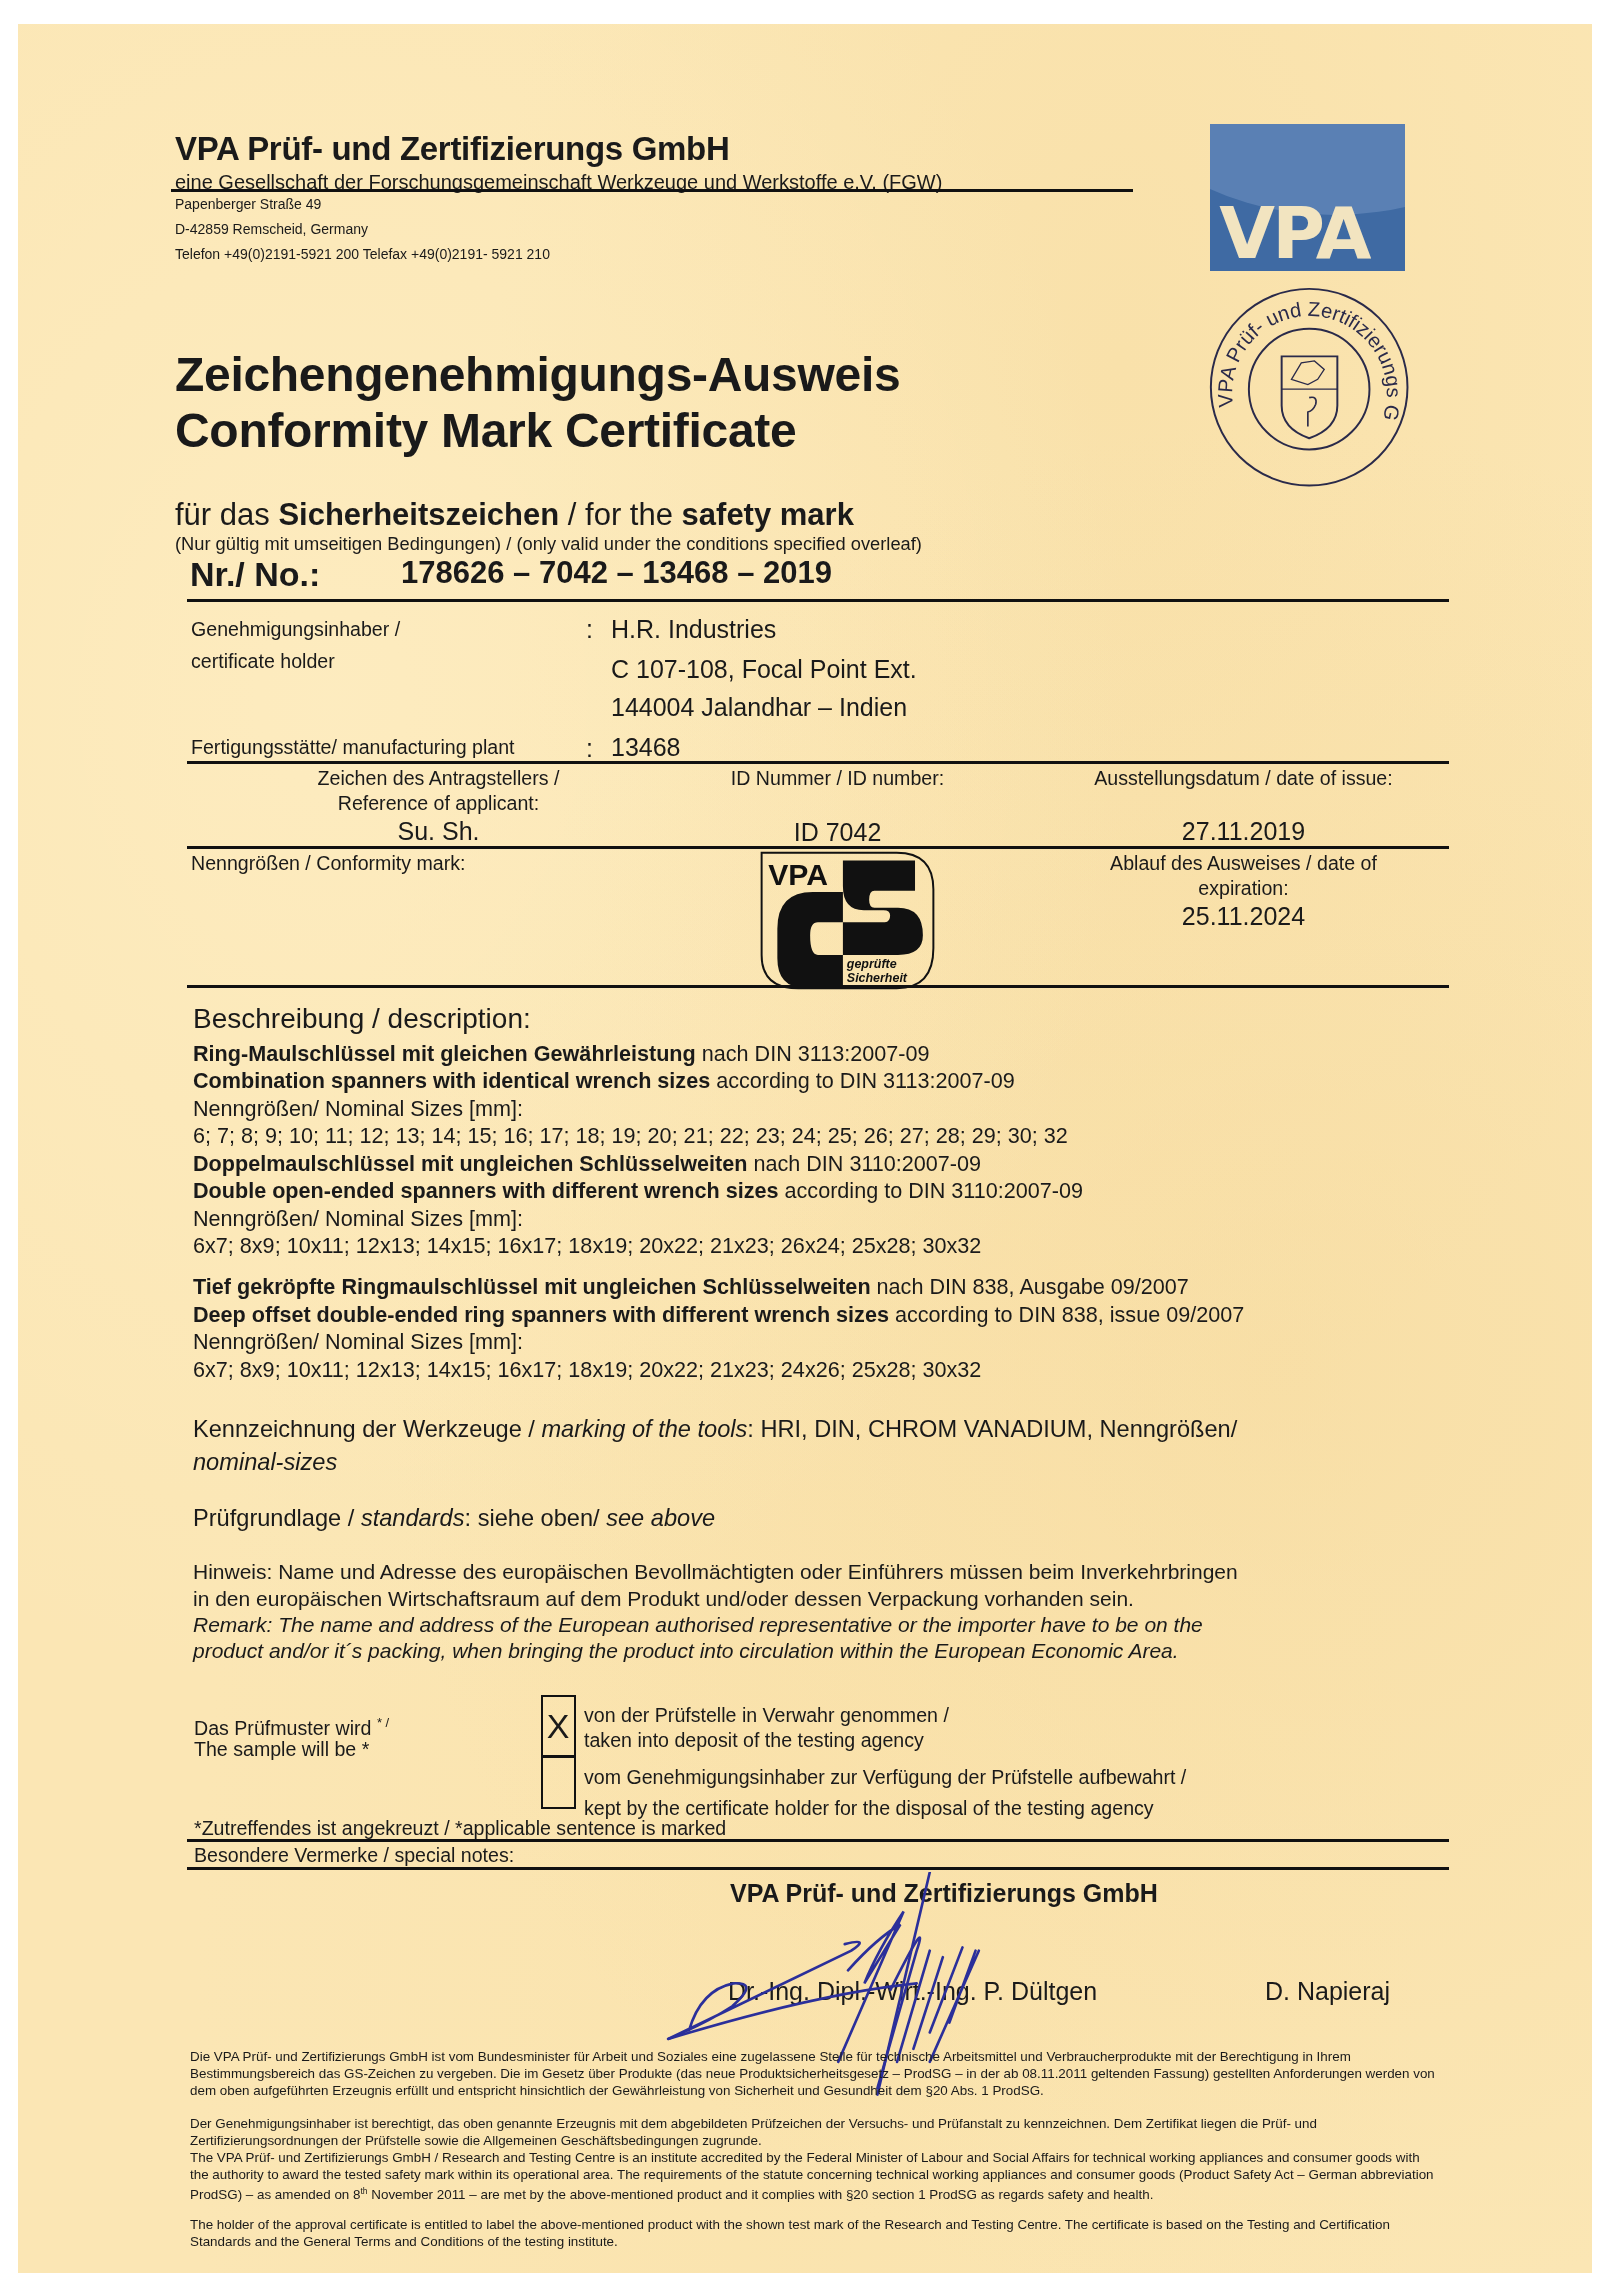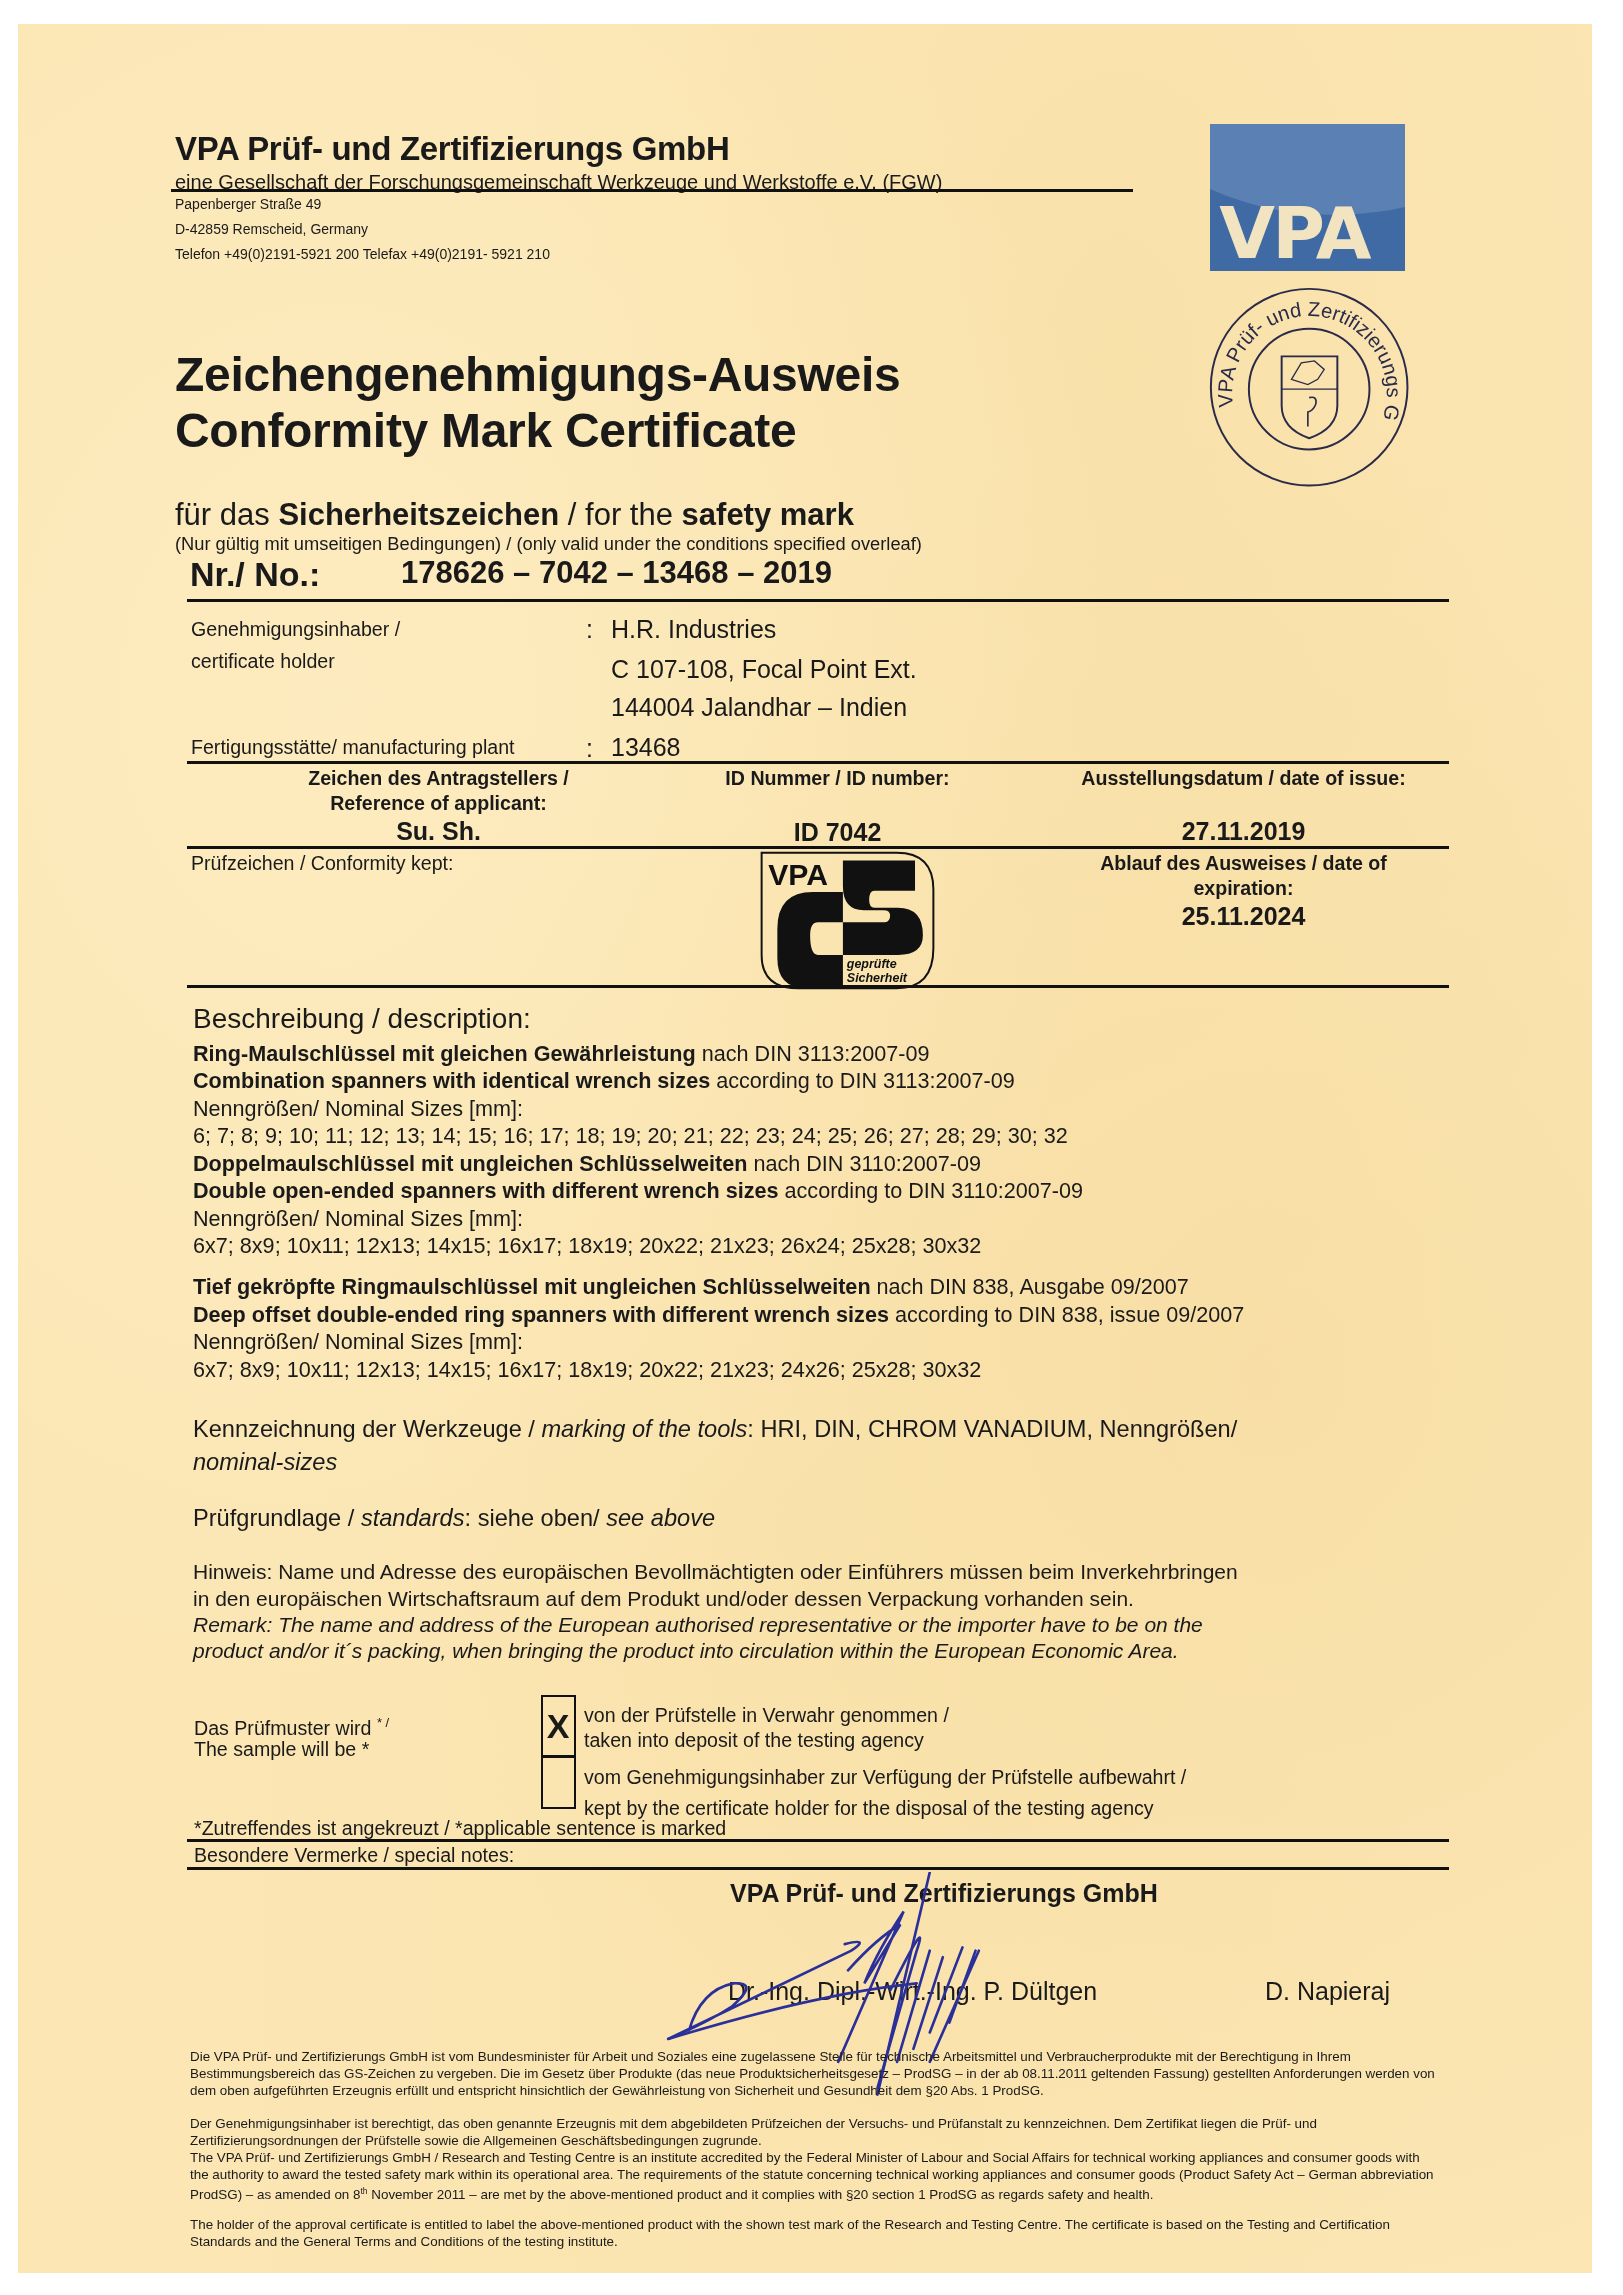--- a/index.html
+++ b/index.html
@@ -34,21 +34,21 @@
     .seal { left:1203px; top:281px; width:213px; height:213px; }
 
     .title { left:175px; font-size:48px; font-weight:bold; letter-spacing:-0.3px; }
     .for-line { left:175px; top:497px; font-size:31px; }
     .validity { left:175px; top:533px; font-size:18.3px; }
     .nr-label { left:190px; top:555px; font-size:34px; font-weight:bold; }
     .nr-value { left:401px; top:555px; font-size:31px; font-weight:bold; }
 
     .lbl { font-size:19.6px; }
     .val { font-size:25px; }
-    .ctr { text-align:center;font-weight:bold; }
+    .ctr { text-align:center; }
 
     .desc { left:193px; font-size:21.6px; }
     .desc-head { left:193px; top:1003px; font-size:28px; }
     .fine { left:190px; font-size:13.4px; line-height:17px; white-space:normal; width:1250px; }
     .sig { position:absolute; }
   </style>
 </head>
 <body>
 
 <div class="paper"></div>
@@ -104,21 +104,21 @@
 
 <div class="abs lbl ctr" style="left:262px;top:767px;width:353px">Zeichen des Antragstellers /</div>
 <div class="abs lbl ctr" style="left:262px;top:792px;width:353px">Reference of applicant:</div>
 <div class="abs val ctr" style="left:262px;top:817px;width:353px">Su. Sh.</div>
 <div class="abs lbl ctr" style="left:687px;top:767px;width:301px">ID Nummer / ID number:</div>
 <div class="abs val ctr" style="left:687px;top:818px;width:301px">ID 7042</div>
 <div class="abs lbl ctr" style="left:1060px;top:767px;width:367px">Ausstellungsdatum / date of issue:</div>
 <div class="abs val ctr" style="left:1060px;top:817px;width:367px">27.11.2019</div>
 <div class="rule" style="left:187px;top:846px;width:1262px;height:2.6px"></div>
 
-<div class="abs lbl" style="left:191px;top:852px">Prüfzeichen / Conformity kept:</div>
+<div class="abs lbl" style="left:191px;top:852px">Nenngrößen / Conformity mark:</div>
 <svg class="abs" style="left:759px;top:850px;width:177px;height:141px" viewBox="0 0 270 215">
   <path d="M4,4 L210,4 Q266,4 266,60 L266,150 Q266,211 210,211 L60,211 Q4,211 4,160 Z" fill="none" stroke="#111" stroke-width="3"></path>
   <text x="14" y="54" font-family="Liberation Sans, sans-serif" font-weight="bold" font-size="46" fill="#111">VPA</text>
   <path d="M28,120 Q28,64 82,64 L128,64 L128,110 L90,110 Q78,110 78,130 Q78,160 90,160 L128,160 L128,210 L70,210 Q28,210 28,165 Z" fill="#111"></path>
   <path d="M128,16 L238,16 L238,62 L176,62 Q168,62 168,76 Q168,88 176,88 L212,88 Q250,88 250,130 Q250,160 212,160 L128,160 L128,110 L192,110 Q200,110 200,100 Q200,92 190,92 L160,92 Q128,92 128,55 Z" fill="#111"></path>
   <text x="134" y="180" font-family="Liberation Sans, sans-serif" font-style="italic" font-weight="bold" font-size="19" fill="#111">geprüfte</text>
   <text x="134" y="202" font-family="Liberation Sans, sans-serif" font-style="italic" font-weight="bold" font-size="19" fill="#111">Sicherheit</text>
 </svg>
 <div class="abs lbl ctr" style="left:1060px;top:852px;width:367px">Ablauf des Ausweises / date of</div>
 <div class="abs lbl ctr" style="left:1060px;top:877px;width:367px">expiration:</div>

